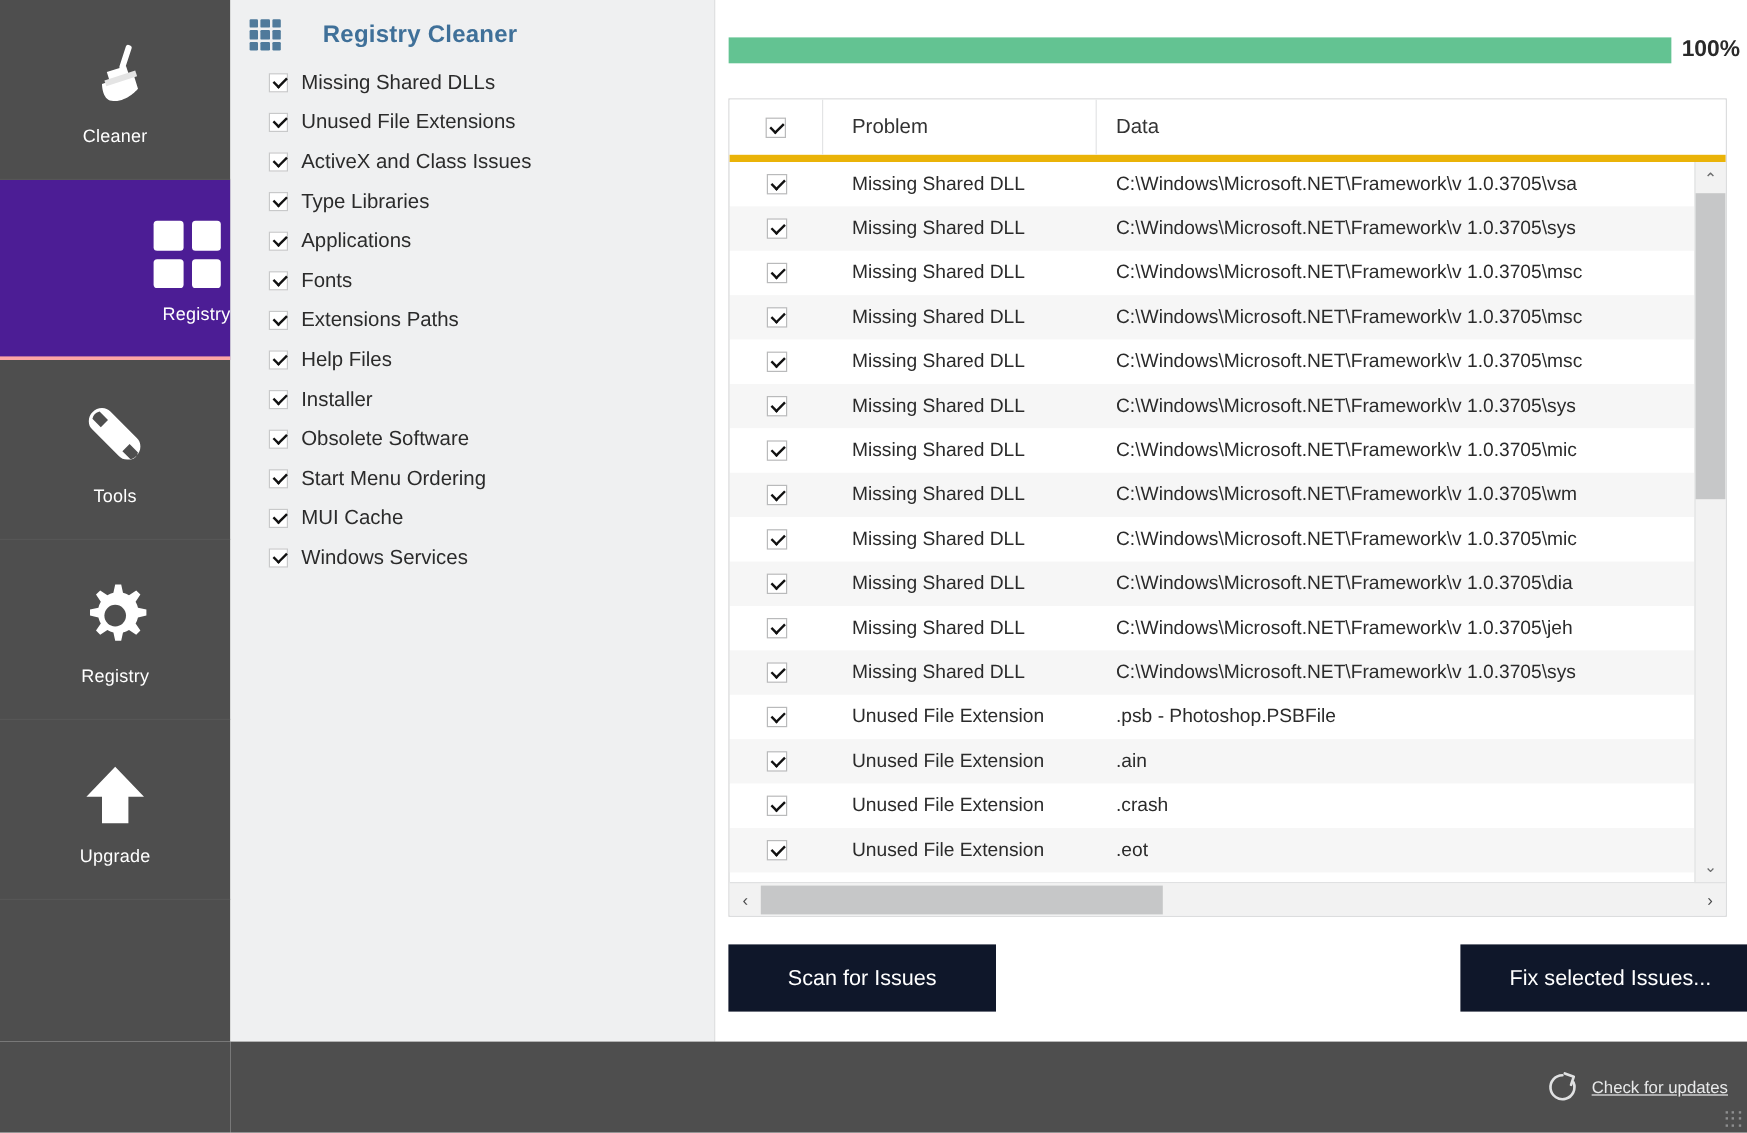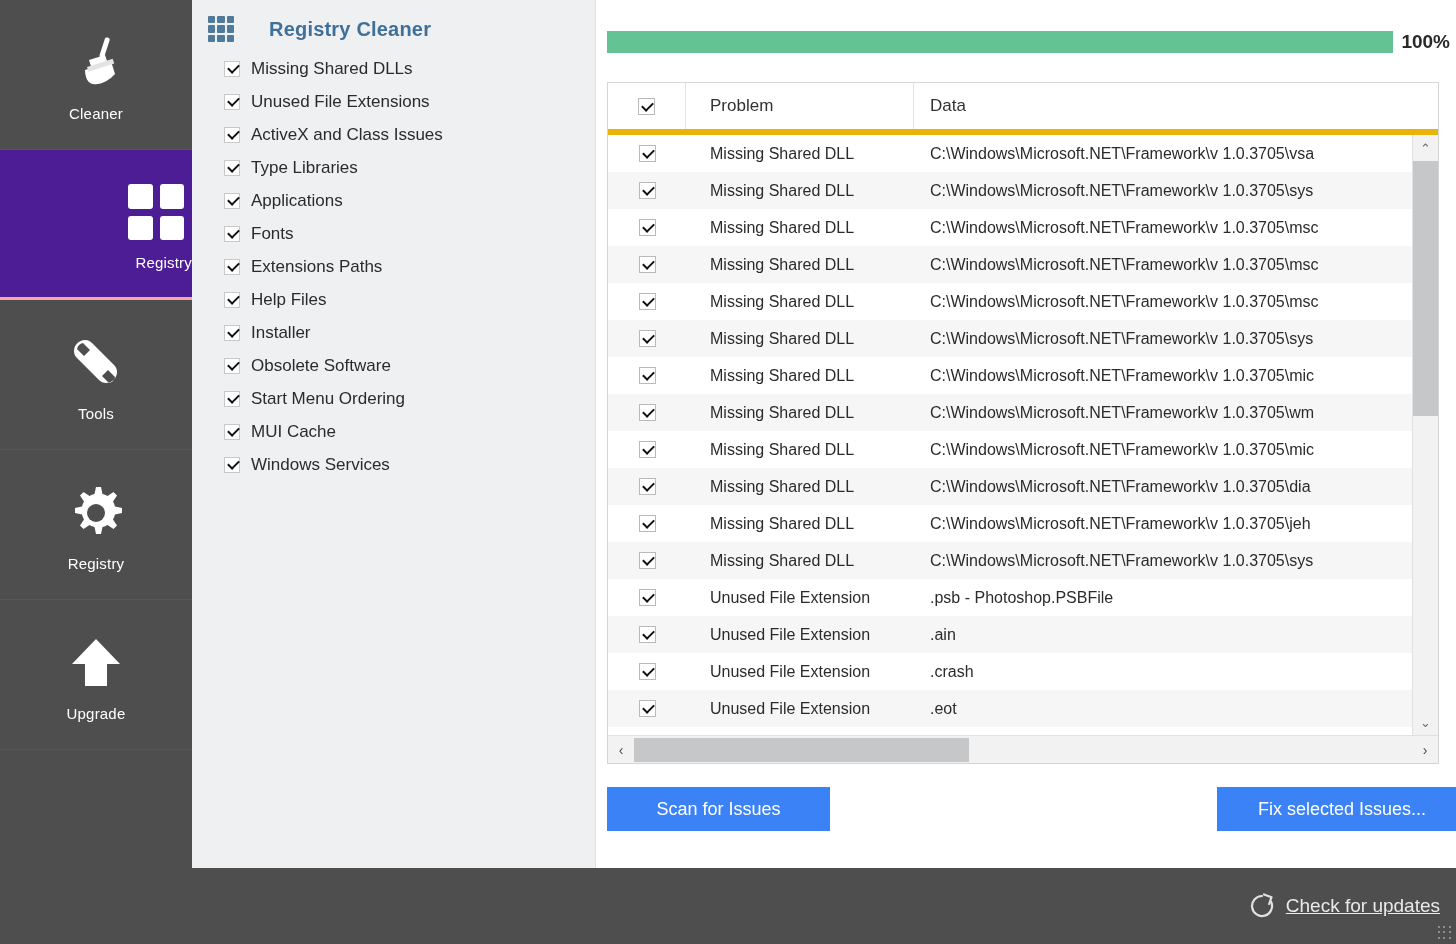--- a/index.html
+++ b/index.html
@@ -213,22 +213,22 @@
   .hs-track { flex: 1 1 auto; height: 100%; position: relative; background: #f2f2f2; }
   .hs-thumb {
     position: absolute; left: 0; top: 2px;
     width: 43%; height: 24px;
     background: #c6c7c8; cursor: pointer;
   }
 
   
   .btn {
     position: absolute;
-    height: 44px;
-    background: #3b82f6;
+    height: 56px;
+    background: #0f172a;
     color: #ffffff;
     font-size: 18px;
     border: none;
     display: flex; align-items: center; justify-content: center;
     cursor: pointer;
     font-family: "Liberation Sans", sans-serif;
   }
   .btn-scan { left: 10px; top: 787px; width: 223px; }
   .btn-fix  { left: 620px; top: 787px; width: 250px; }
 
@@ -242,21 +242,21 @@
   }
   .updates {
     display: flex; align-items: center;
     color: #e9eaeb; cursor: pointer;
   }
   .updates .refresh-icon {
     width: 26px; height: 26px; margin-right: 11px;
     display: flex; align-items: center; justify-content: center;
   }
   .updates .updates-label {
-    font-size: 19px; text-decoration: underline; color: #e9eaeb;
+    font-size: 14px; text-decoration: underline; color: #e9eaeb;
   }
   .grip {
     position: absolute; right: 4px; bottom: 4px;
     width: 14px; height: 14px;
     display: grid; grid-template-columns: repeat(3,1fr); gap: 2px;
   }
   .grip i { width: 2px; height: 2px; background: #8d8e8f; display: block; }
   .footer-left-fill {
     position: absolute; left: 0; top: 868px;
     width: 192px; height: 76px; background: #4e4e4e;

